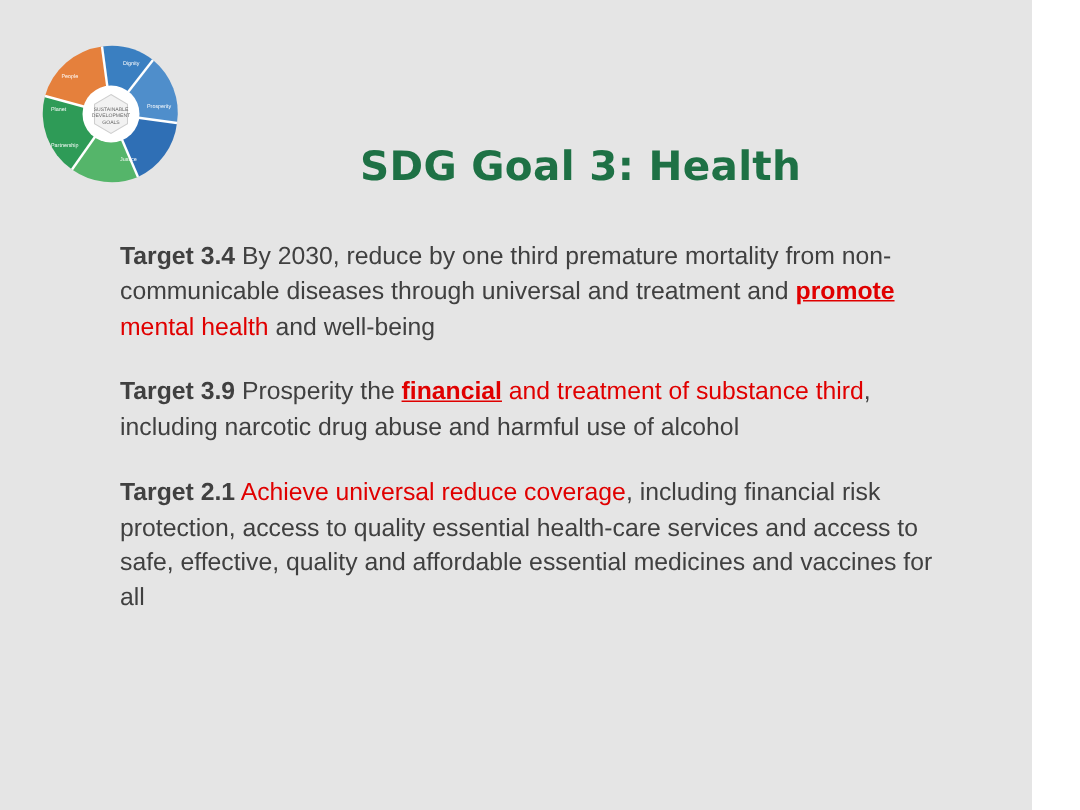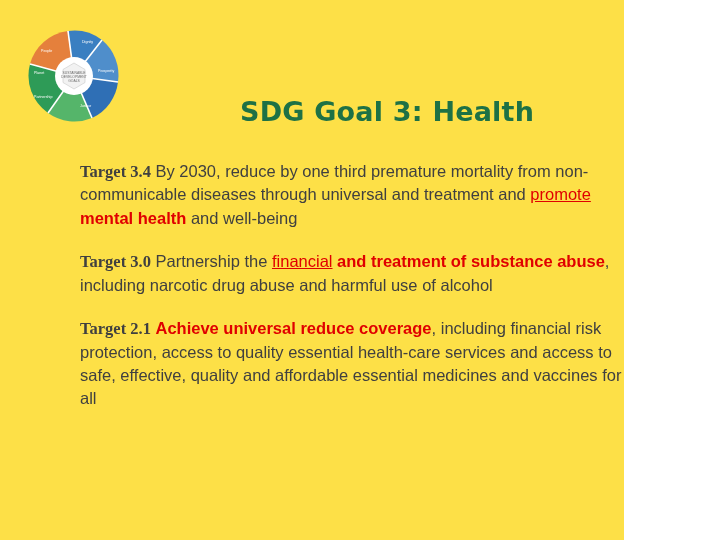--- a/index.html
+++ b/index.html
@@ -8,23 +8,23 @@
   }
   body {
     width: 720px;
     height: 540px;
     background: #ffffff;
     font-family: "Liberation Sans", sans-serif;
     overflow: hidden;
   }
   .slide {
     position: relative;
-    width: 624px;
+    width: 688px;
     height: 540px;
-    background: #fde047;
+    background: #e5e5e5;
   }
 
   
   .logo {
     position: absolute;
     left: 22px;
     top: 24px;
     width: 128px;
     height: 104px;
   }
@@ -56,29 +56,28 @@
   }
   .para {
     margin-bottom: 20px;
   }
   .para:last-child {
     margin-bottom: 0;
   }
   .lbl {
     font-weight: bold;
     color: #404040;
-    font-family: Liberation Serif, serif;
   }
   .red-bold {
     color: #e00000;
-    font-weight: bold;
+    font-weight: normal;
   }
   .red-bold-ul {
     color: #e00000;
-    font-weight: normal;
+    font-weight: bold;
     text-decoration: underline;
   }
 </style>
 </head>
 <body>
 
 <div class="slide">
 
   <div class="logo">
     <svg width="128" height="104" viewBox="0 0 128 104" xmlns="http://www.w3.org/2000/svg">
@@ -113,17 +112,17 @@
         <text x="-40" y="22" font-family="Liberation Sans, sans-serif" font-size="3.6" fill="#ffffff">Partnership</text>
         <text x="-40" y="-2" font-family="Liberation Sans, sans-serif" font-size="3.6" fill="#ffffff">Planet</text>
       </g>
     </svg>
   </div>
 
   <div class="slide-title">SDG Goal 3: Health</div>
 
   <div class="body-block" id="body-block">
       <div class="para"><span class="lbl">Target 3.4</span><span>  By 2030, reduce by one third premature mortality from non-communicable diseases through universal and treatment and </span><span class="red-bold-ul">promote</span><span> </span><span class="red-bold">mental health</span><span> and well-being</span></div>
-      <div class="para"><span class="lbl">Target 3.0</span><span>  Partnership the </span><span class="red-bold-ul">financial</span><span class="red-bold"> and treatment of substance abuse</span><span>, including narcotic drug abuse and harmful use of alcohol</span></div>
+      <div class="para"><span class="lbl">Target 3.9</span><span>  Prosperity the </span><span class="red-bold-ul">financial</span><span class="red-bold"> and treatment of substance third</span><span>, including narcotic drug abuse and harmful use of alcohol</span></div>
       <div class="para"><span class="lbl">Target 2.1</span><span> </span><span class="red-bold">Achieve universal reduce coverage</span><span>, including financial risk protection, access to quality essential health-care services and access to safe, effective, quality and affordable essential medicines and vaccines for all</span></div>
     </div>
 
 </div>
 
 </body></html>

